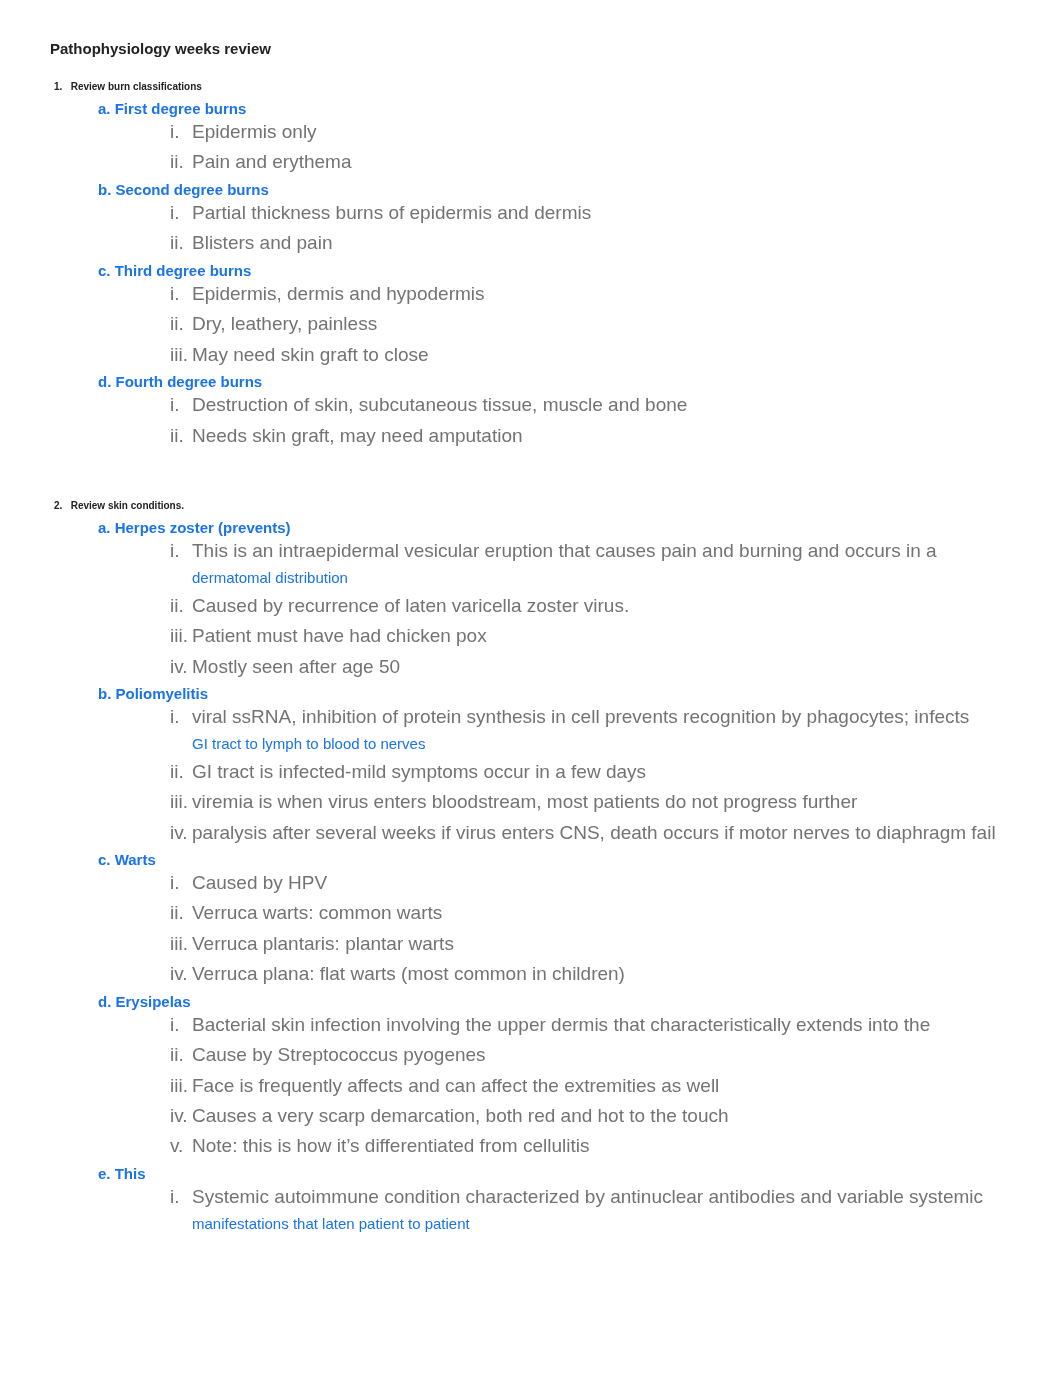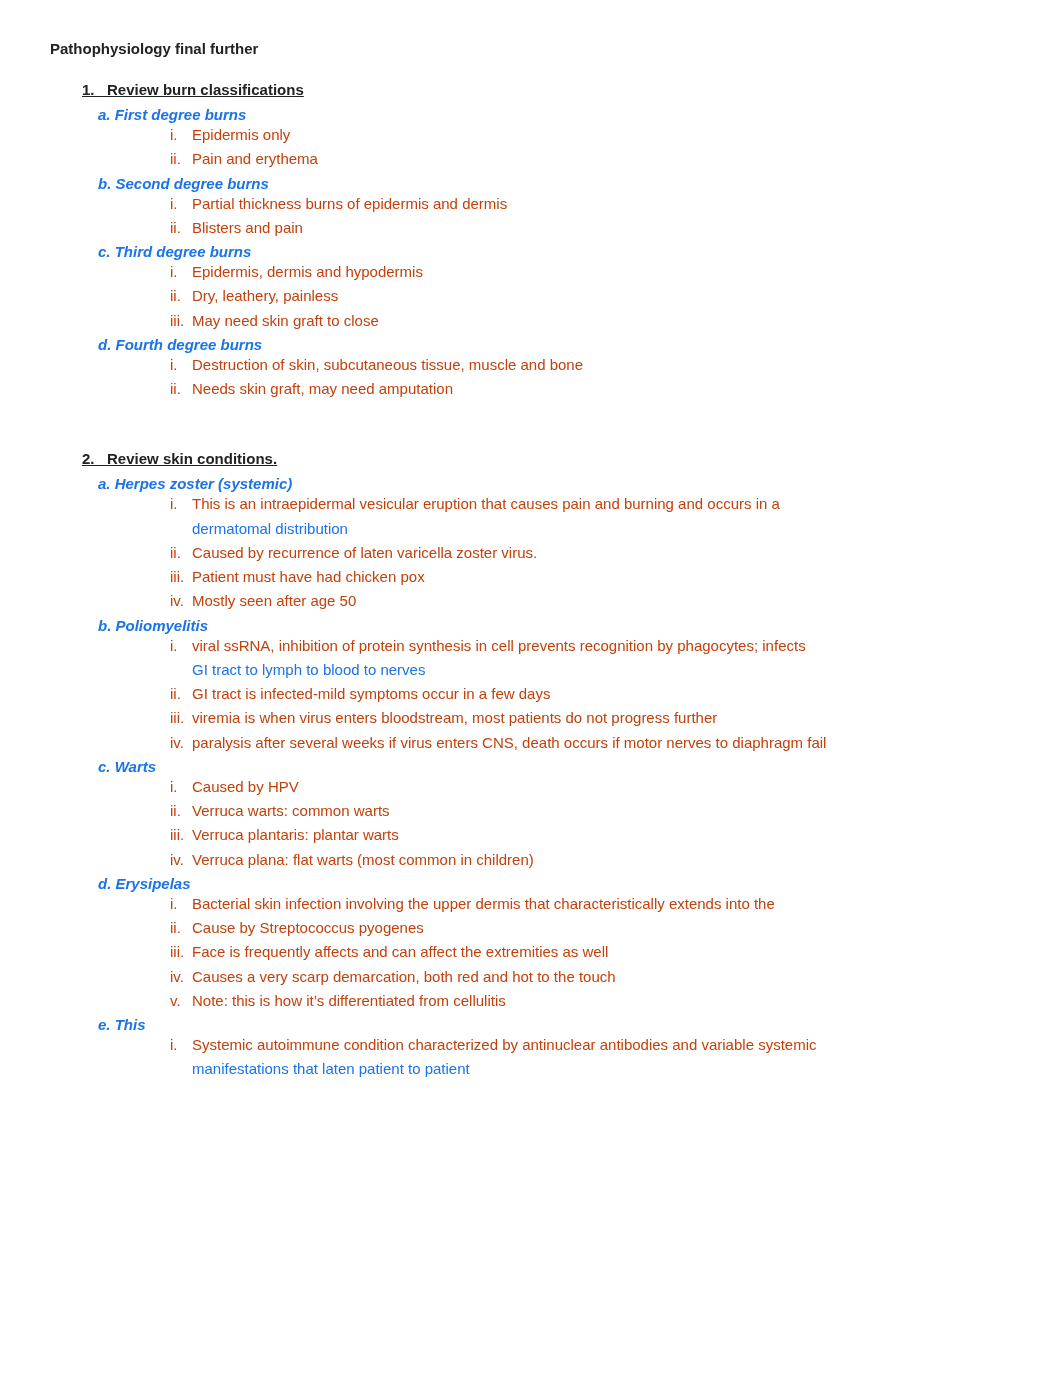--- a/index.html
+++ b/index.html
@@ -14,59 +14,57 @@
     .page-title {
       font-weight: bold;
       font-size: 15px;
       margin-bottom: 24px;
     }
     .section {
       margin-bottom: 28px;
     }
     .section-header {
       font-weight: bold;
-      font-size: 15px;
+      font-size: 10px;
       margin-bottom: 8px;
-      margin-left: 32px;
-      text-decoration: underline;
+      margin-left: 4px;
     }
     .sub-a {
       padding-left: 48px;
       margin-bottom: 4px;
     }
     .sub-a-label {
       color: #1a73e8;
       font-weight: bold;
       font-size: 15px;
-      font-style: italic;
     }
     .sub-i {
       padding-left: 72px;
-      color: #c2410c;
-      font-size: 15px;
+      color: #737373;
+      font-size: 19px;
       line-height: 1.55;
       margin-bottom: 1px;
     }
     .sub-i .roman {
       display: inline-block;
       min-width: 22px;
     }
     .sub-i-indent {
       padding-left: 94px;
       color: #1a73e8;
       font-size: 15px;
       line-height: 1.55;
       margin-bottom: 1px;
     }
     .spacer { height: 18px; }
   </style>
 </head>
 <body>
 
-<div class="page-title">Pathophysiology final further</div>
+<div class="page-title">Pathophysiology weeks review</div>
 
 <div id="content">
     <div class="section">
       <div class="section-header"><span>1.&nbsp;&nbsp;&nbsp;</span>Review burn classifications</div>
       <div class="sub-a">
         <div><span class="sub-a-label">a. First degree burns</span></div>
         <div class="sub-i"><span class="roman">i.</span>Epidermis only</div>
         <div class="sub-i"><span class="roman">ii.</span>Pain and erythema</div>
       </div>
       <div class="sub-a">
@@ -83,21 +81,21 @@
       <div class="sub-a">
         <div><span class="sub-a-label">d. Fourth degree burns</span></div>
         <div class="sub-i"><span class="roman">i.</span>Destruction of skin, subcutaneous tissue, muscle and bone</div>
         <div class="sub-i"><span class="roman">ii.</span>Needs skin graft, may need amputation</div>
       </div>
       <div class="spacer"></div>
     </div>
     <div class="section">
       <div class="section-header"><span>2.&nbsp;&nbsp;&nbsp;</span>Review skin conditions.</div>
       <div class="sub-a">
-        <div><span class="sub-a-label">a. Herpes zoster (systemic)</span></div>
+        <div><span class="sub-a-label">a. Herpes zoster (prevents)</span></div>
         <div class="sub-i"><span class="roman">i.</span>This is an intraepidermal vesicular eruption that causes pain and burning and occurs in a</div>
         <div class="sub-i-indent">dermatomal distribution</div>
         <div class="sub-i"><span class="roman">ii.</span>Caused by recurrence of laten varicella zoster virus.</div>
         <div class="sub-i"><span class="roman">iii.</span>Patient must have had chicken pox</div>
         <div class="sub-i"><span class="roman">iv.</span>Mostly seen after age 50</div>
       </div>
       <div class="sub-a">
         <div><span class="sub-a-label">b. Poliomyelitis</span></div>
         <div class="sub-i"><span class="roman">i.</span>viral ssRNA, inhibition of protein synthesis in cell prevents recognition by phagocytes; infects</div>
         <div class="sub-i-indent">GI tract to lymph to blood to nerves</div>

